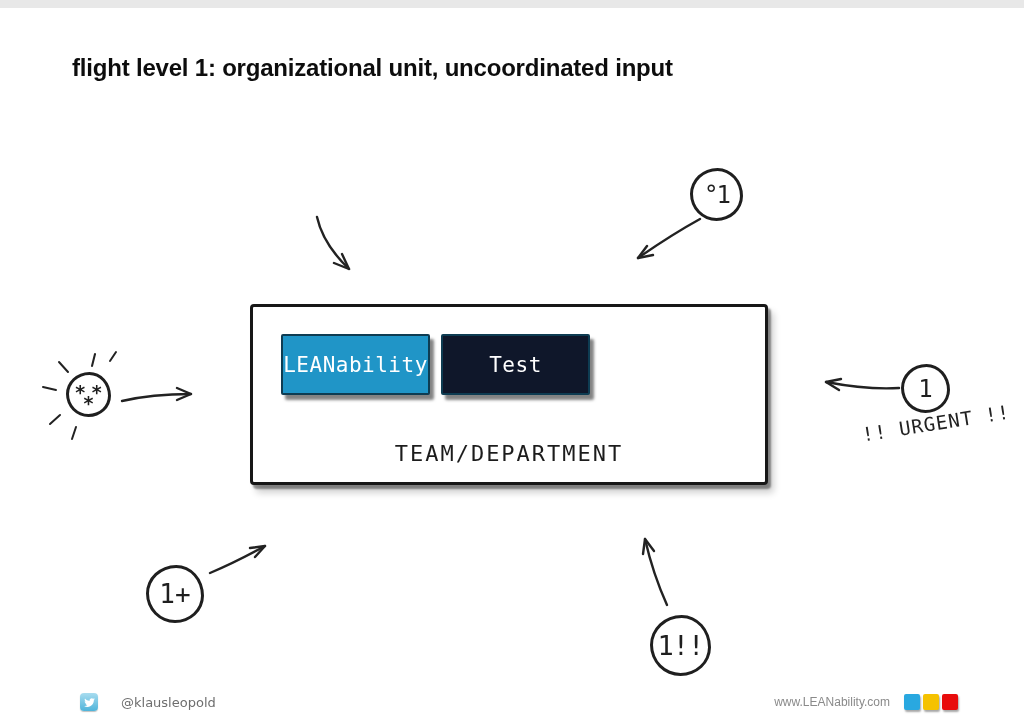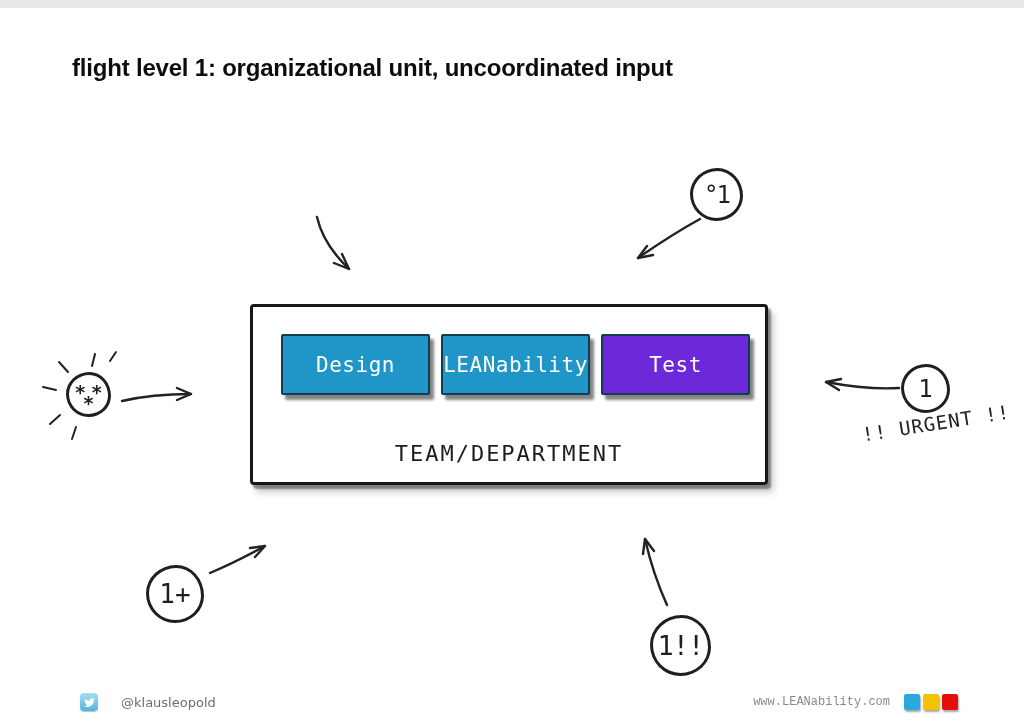--- a/index.html
+++ b/index.html
@@ -58,21 +58,21 @@
   
   .footer-left{position:absolute;left:80px;top:685px;display:flex;align-items:center;gap:23px;}
   .tw-icon{
     width:18px;height:18px;border-radius:4px;
     background:linear-gradient(#a8dcef,#4fb4da);
     display:flex;align-items:center;justify-content:center;
     box-shadow:0 1px 1px rgba(0,0,0,0.25);
   }
   .handle{font-size:13px;color:#6e6e6e;font-family:"DejaVu Sans","Liberation Sans",sans-serif;}
   .footer-right{position:absolute;right:66px;top:686px;display:flex;align-items:center;gap:14px;}
-  .website{font-size:12px;color:#8a8a8a;font-family:Liberation Mono, monospace;}
+  .website{font-size:12px;color:#8a8a8a;font-family:Liberation Sans, sans-serif;}
   .logo-squares{display:flex;gap:3px;}
   .logo-sq{width:16px;height:16px;border-radius:2px;box-shadow:1px 2px 2px rgba(0,0,0,0.35);}
 </style>
 </head>
 <body>
 
 <div class="slide">
 
   <div class="title">flight level 1: organizational unit, uncoordinated input</div>
 
@@ -113,23 +113,22 @@
       <path d="M110,353 L116,344"></path>
       <path d="M68,364 L59,354"></path>
       <path d="M56,382 L43,379"></path>
       <path d="M60,407 L50,416"></path>
       <path d="M76,419 L72,431"></path>
     </g>
   </svg>
 
   <div class="team-box">
     <div class="columns">
-      <div class="col" style="background: rgb(32, 149, 199);">Design</div>
       <div class="col" style="background: rgb(32, 149, 199);">LEANability</div>
-      <div class="col" style="background: #6d28d9;">Test</div>
+      <div class="col" style="background: #0f172a;">Test</div>
     </div>
     <div class="team-label">TEAM/DEPARTMENT</div>
   </div>
 
 
   <div class="badge badge-deg1">
     <span>°1</span>
   </div>
 
   <div class="badge badge-stars">

